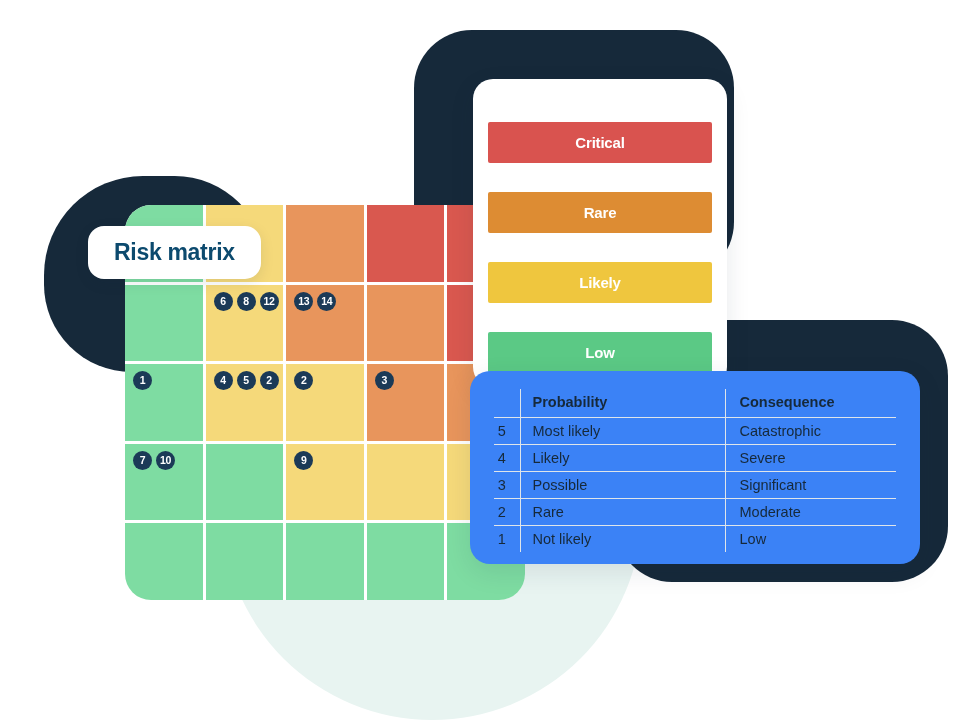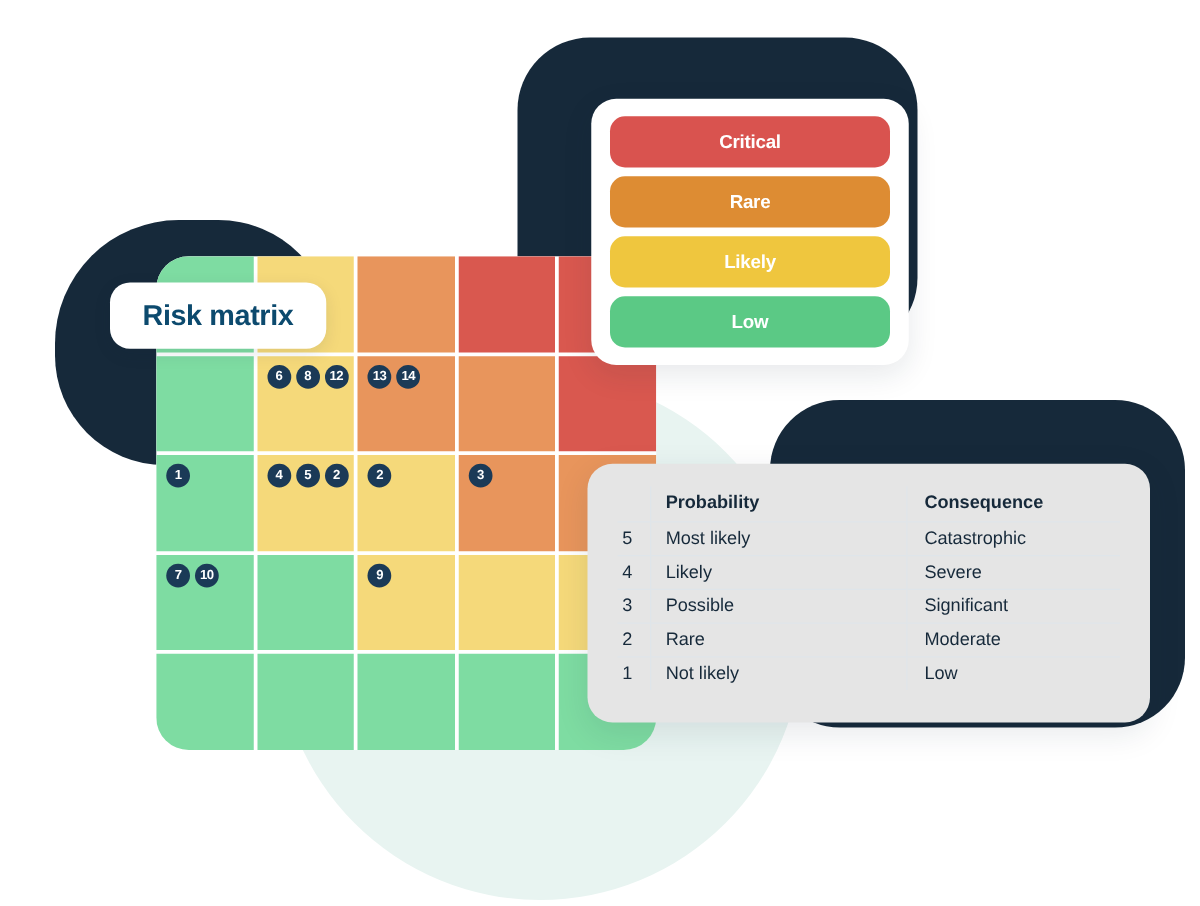--- a/index.html
+++ b/index.html
@@ -128,42 +128,43 @@
     top: 79px;
     width: 254px;
     padding: 14px 15px;
     background: #ffffff;
     border-radius: 20px;
     z-index: 5;
     box-shadow: 0 8px 24px rgba(20, 40, 60, 0.10);
   }
   .legend-row {
     height: 41px;
-    border-radius: 12px;
+    border-radius: 2px;
     display: flex;
     align-items: center;
     justify-content: center;
     margin-bottom: 7px;
+    margin-top: 29px;
   }
   .legend-row:last-child { margin-bottom: 0; }
   .legend-row span {
     color: #ffffff;
     font-weight: bold;
     font-size: 15px;
     letter-spacing: -0.2px;
   }
 
   
   .table-card {
     position: absolute;
     left: 470px;
     top: 371px;
     width: 450px;
-    padding: 18px 24px 26px 24px;
-    background: #e5e5e5;
+    padding: 18px 24px 12px 24px;
+    background: #3b82f6;
     border-radius: 20px;
     z-index: 6;
     box-shadow: 0 8px 26px rgba(20, 40, 60, 0.10);
   }
   table {
     width: 100%;
     border-collapse: collapse;
   }
   th, td {
     text-align: left;

